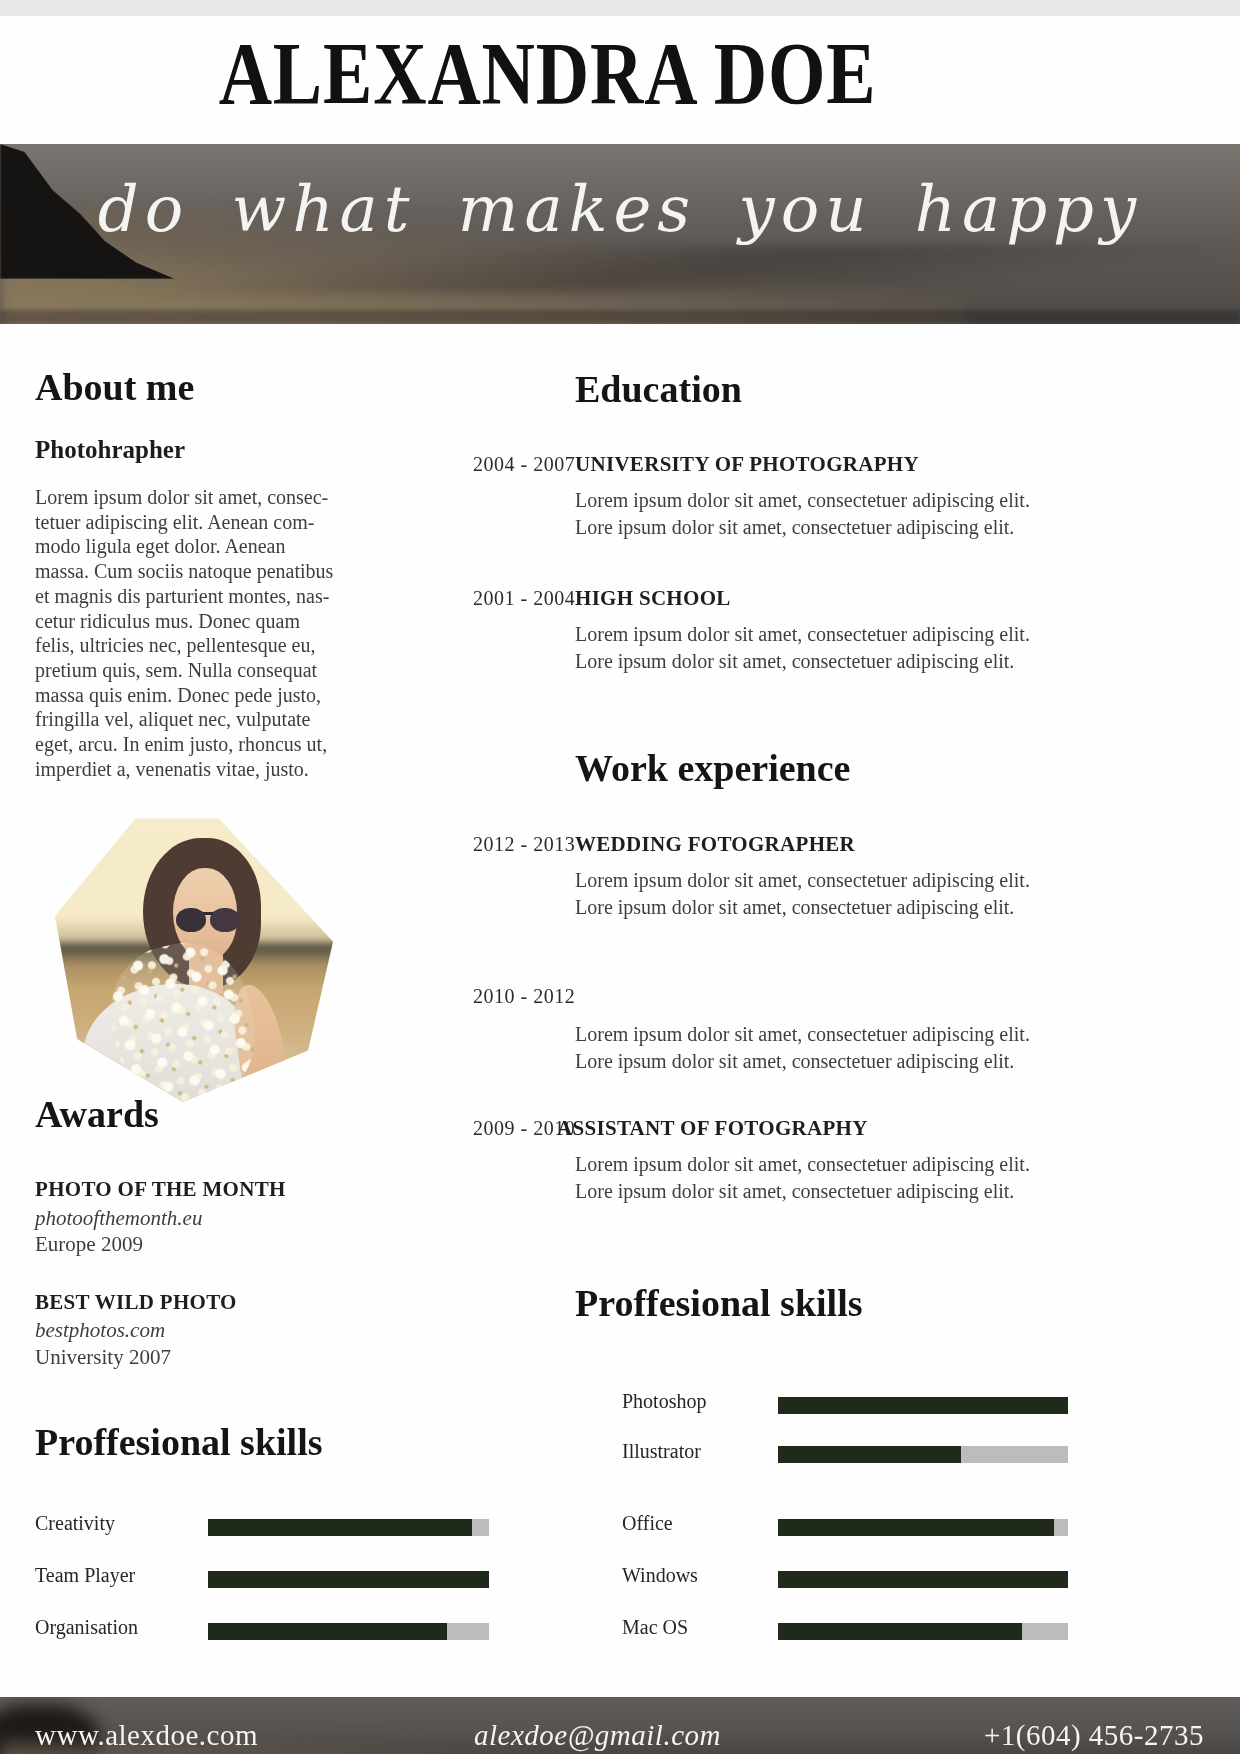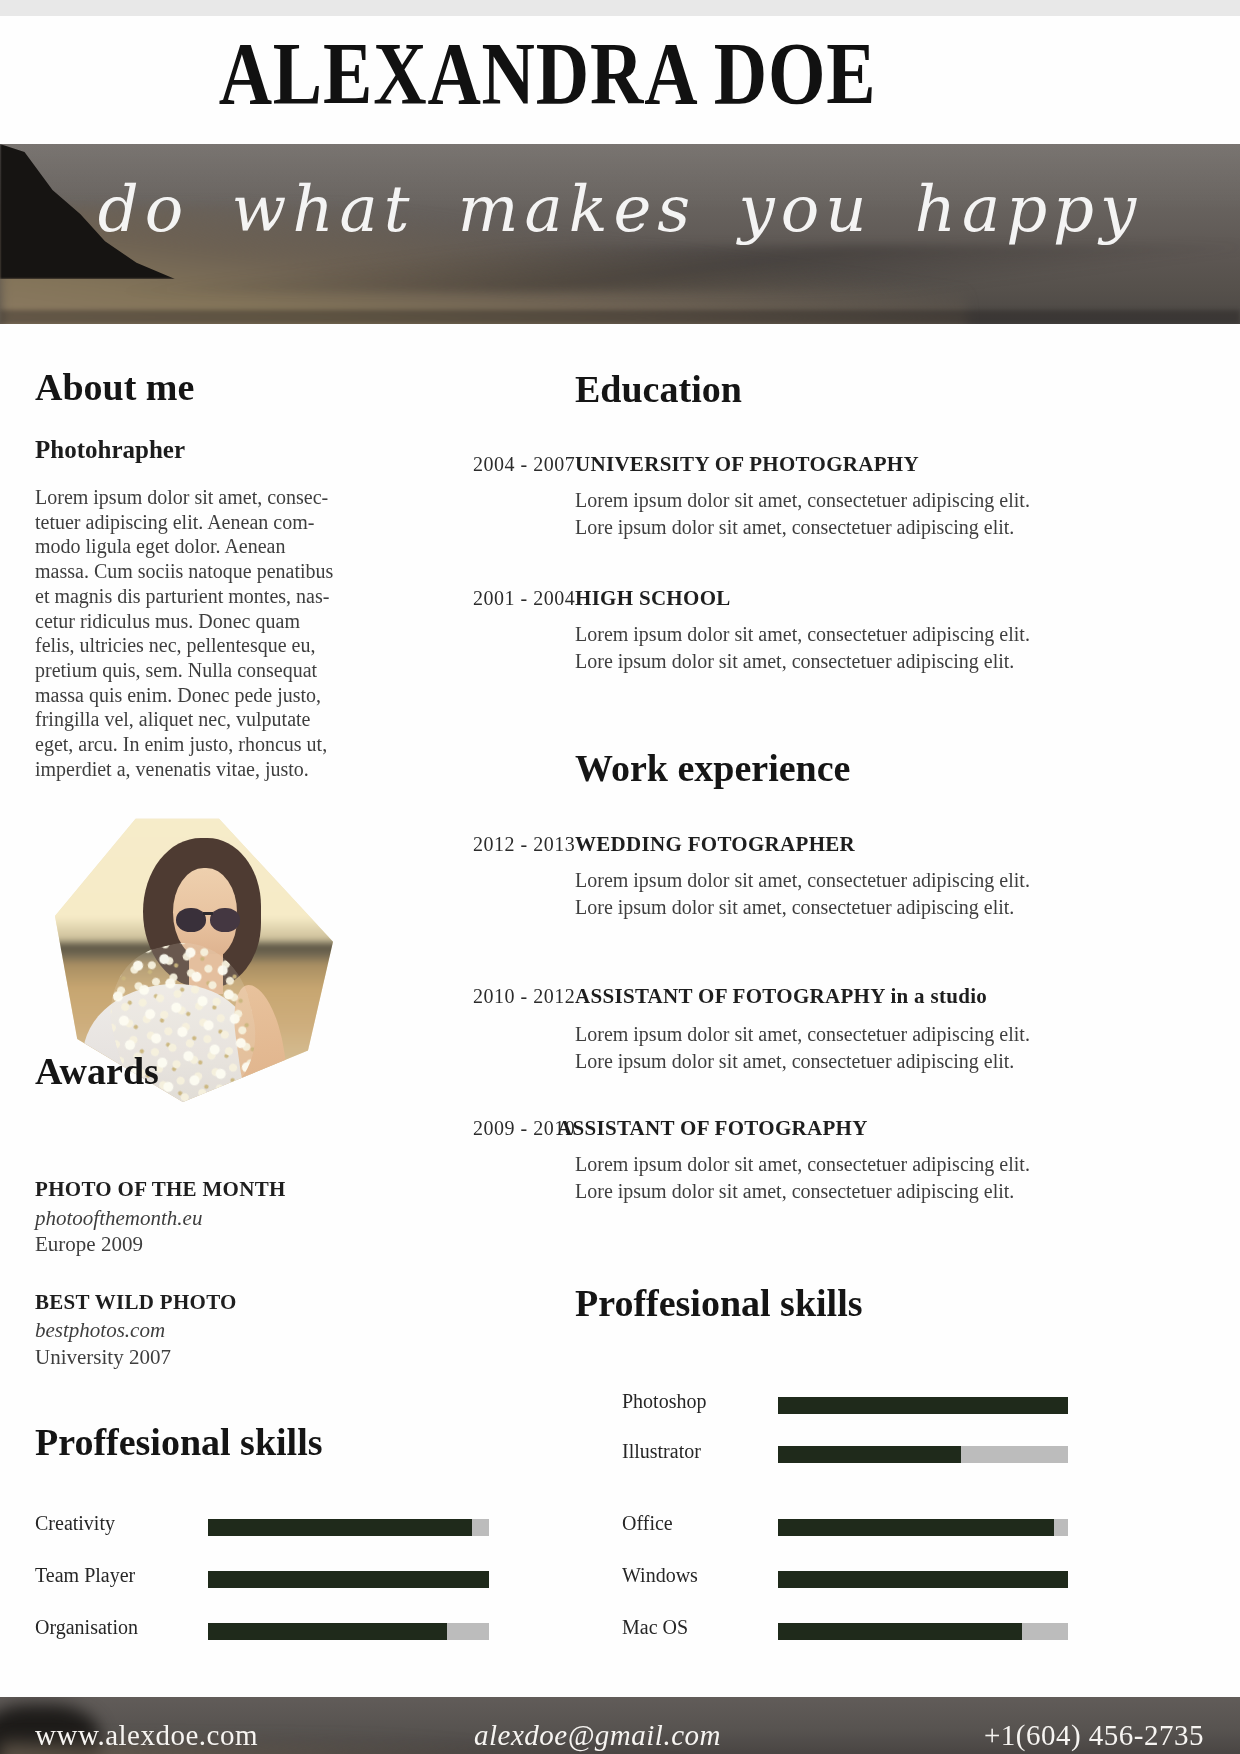--- a/index.html
+++ b/index.html
@@ -118,21 +118,21 @@
     <div class="face"></div>
     <div class="glasses-l"></div>
     <div class="glasses-r"></div>
     <div class="glasses-bridge"></div>
     <div class="neck"></div>
     <div class="dress"></div>
     <div class="arm"></div>
     <div class="daisies"></div>
   </div>
 
-  <div class="abs h1" style="left:35px;top:1036px;text-align:right;">Awards</div>
+  <div class="abs h1" style="left:35px;top:1079px;text-align:right;">Awards</div>
 
   <div class="abs award-title" style="left:35px;top:1161px;">PHOTO OF THE MONTH</div>
   <div class="abs award-site" style="left:35px;top:1190px;">photoofthemonth.eu</div>
   <div class="abs award-detail" style="left:35px;top:1216px;">Europe 2009</div>
 
   <div class="abs award-title" style="left:35px;top:1274px;text-align:center;">BEST WILD PHOTO</div>
   <div class="abs award-site" style="left:35px;top:1302px;">bestphotos.com</div>
   <div class="abs award-detail" style="left:35px;top:1329px;">University 2007</div>
 
   <div class="abs h1" style="left:35px;top:1407px;">Proffesional skills</div>
@@ -165,21 +165,20 @@
 Lore ipsum dolor sit amet, consectetuer adipiscing elit.</div>
 
   <div class="abs h1" style="left:575px;top:733px;">Work experience</div>
 
   <div class="abs entry-date" style="left:473px;top:817px;">2012 - 2013</div>
   <div class="abs entry-title" style="left:575px;top:816px;">WEDDING FOTOGRAPHER</div>
   <div class="abs entry-lines" style="left:575px;top:851px;width:600px;">Lorem ipsum dolor sit amet, consectetuer adipiscing elit.
 Lore ipsum dolor sit amet, consectetuer adipiscing elit.</div>
 
   <div class="abs entry-date" style="left:473px;top:969px;">2010 - 2012</div>
-  <div class="abs entry-title" style="left:575px;top:968px;">ASSISTANT OF FOTOGRAPHY in a studio</div>
   <div class="abs entry-lines" style="left:575px;top:1005px;width:600px;">Lorem ipsum dolor sit amet, consectetuer adipiscing elit.
 Lore ipsum dolor sit amet, consectetuer adipiscing elit.</div>
 
   <div class="abs entry-date" style="left:473px;top:1101px;">2009 - 2010</div>
   <div class="abs entry-title" style="left:557px;top:1100px;">ASSISTANT OF FOTOGRAPHY</div>
   <div class="abs entry-lines" style="left:575px;top:1135px;width:600px;">Lorem ipsum dolor sit amet, consectetuer adipiscing elit.
 Lore ipsum dolor sit amet, consectetuer adipiscing elit.</div>
 
   <div class="abs h1" style="left:575px;top:1268px;">Proffesional skills</div>
 

